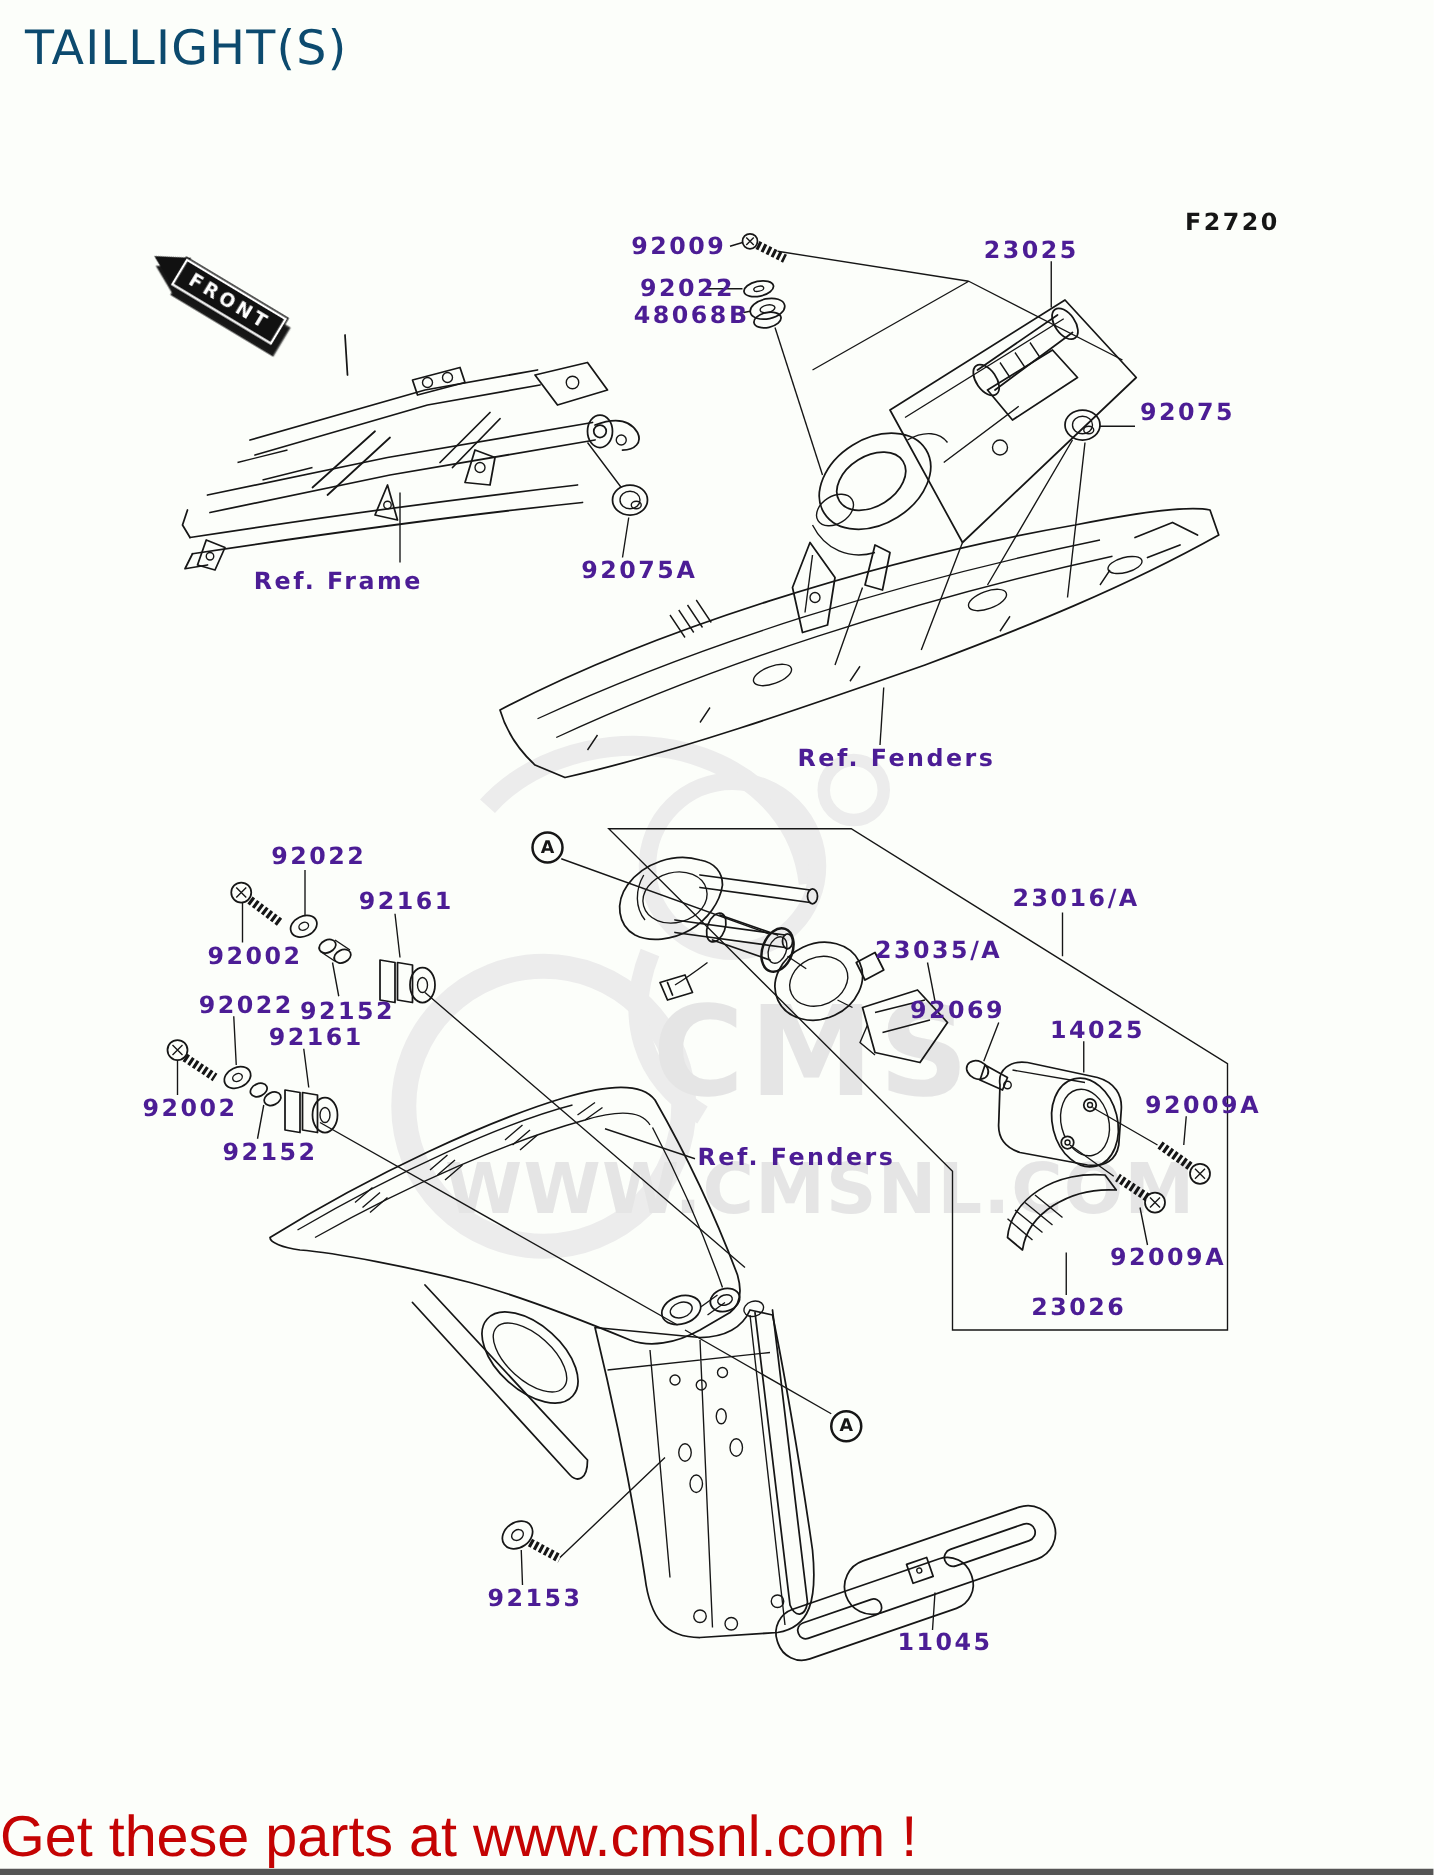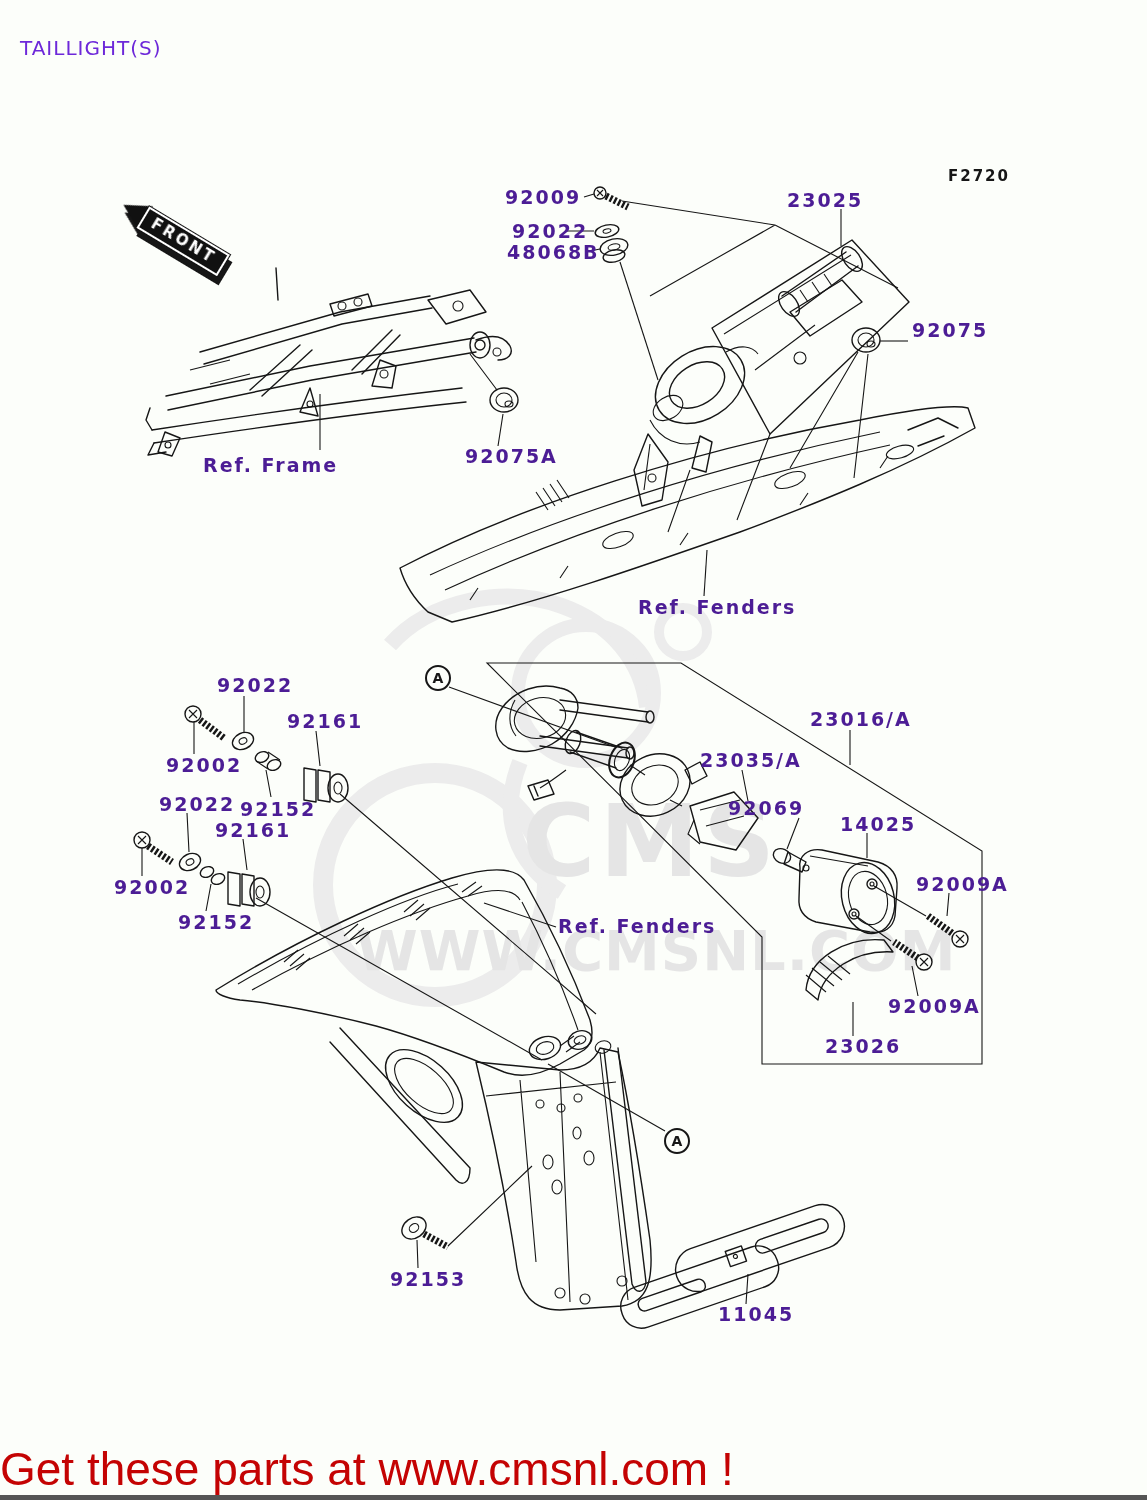--- a/index.html
+++ b/index.html
@@ -1,25 +1,25 @@
 <!DOCTYPE html>
 <html><head>
 <meta charset="utf-8">
 <style>
   html,body{margin:0;padding:0;background:#ffffff;}
   #stage{
     position:relative;width:1147px;height:1500px;overflow:hidden;
     background:#fcfefa;font-family:"DejaVu Sans",sans-serif;
   }
   .page-title{
-    position:absolute;left:20px;top:36px;font-size:20px;color:#6d28d9;
+    position:absolute;left:20px;top:16px;font-size:38px;color:#0c4a6e;
     letter-spacing:1px;
   }
   .figure-code{
-    position:absolute;left:948px;top:167px;font-size:15px;font-weight:bold;
+    position:absolute;left:948px;top:167px;font-size:19px;font-weight:bold;
     letter-spacing:2px;color:#161616;
   }
   .part-label{
     position:absolute;font-size:19px;font-weight:bold;letter-spacing:2px;
     color:#4c1d95;white-space:nowrap;line-height:1;
   }
   .callout{
     position:absolute;width:26px;height:26px;border:2px solid #161616;
     border-radius:50%;display:flex;align-items:center;justify-content:center;
     font-size:14px;font-weight:bold;color:#161616;background:#fcfefa;

